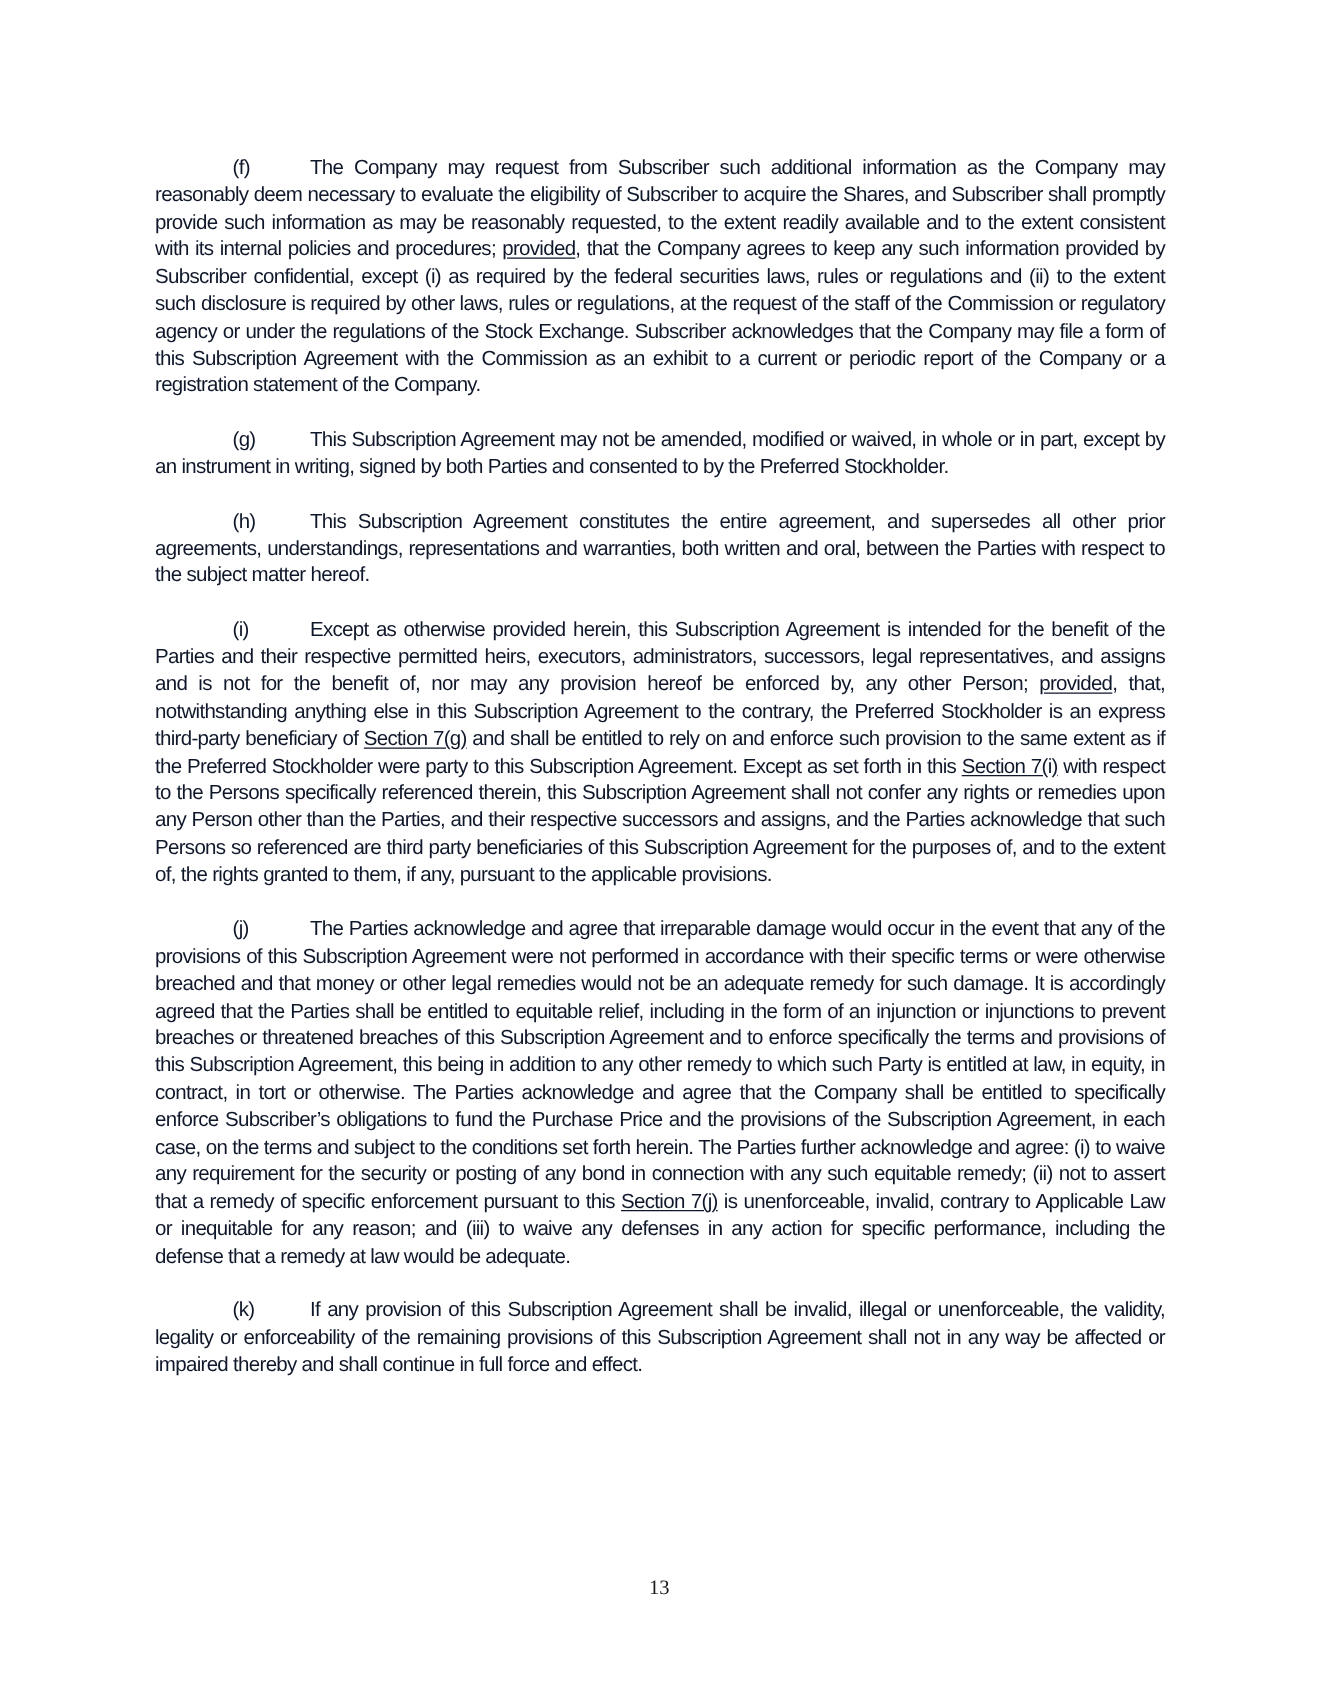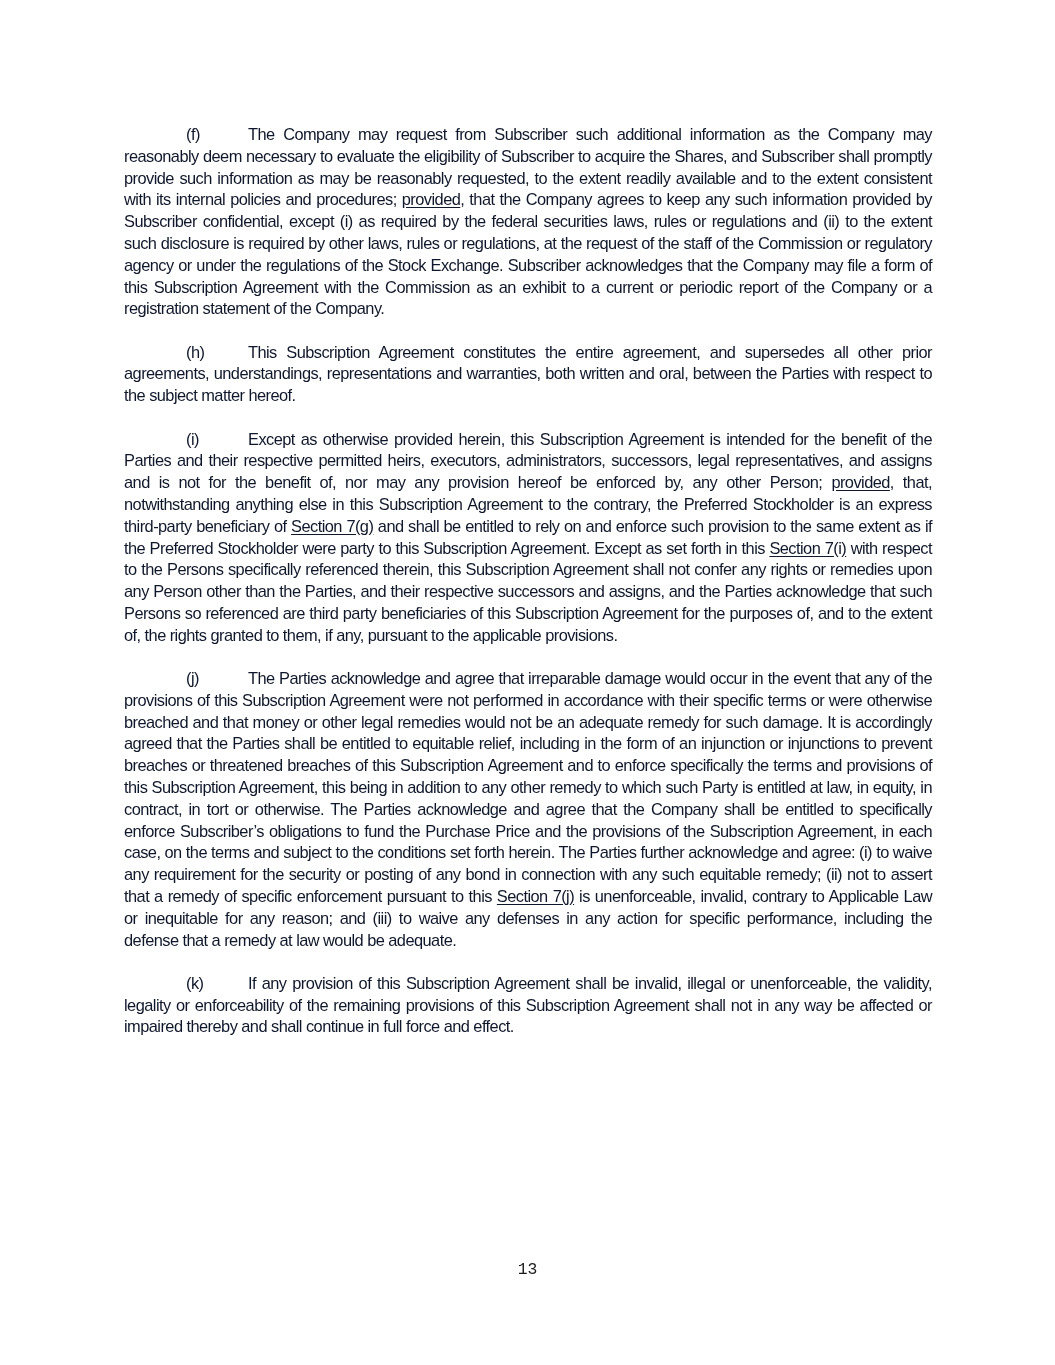--- a/index.html
+++ b/index.html
@@ -8,29 +8,32 @@
     position: absolute; left: 124px; top: 124px; width: 808px;
     font-family: "Liberation Sans", sans-serif;
     font-size: 16.4px; line-height: 21.8px; color: #0f172a;
     letter-spacing: -0.55px; word-spacing: 0px;
   }
   .para { text-align: justify; margin: 0 0 21.5px 0; text-indent: 62px; }
   .para .label { display: inline-block; width: 62px; text-indent: 0; }
   .u { text-decoration: underline; text-underline-offset: 2px; }
   .pagenum {
     position: absolute; left: 0; width: 1055px; top: 1260px; text-align: center;
-    font-family: Liberation Mono, monospace; font-size: 16.4px; color: #1a1a1a;
+    font-family: Liberation Serif, serif; font-size: 16.4px; color: #1a1a1a;
   }
 </style>
 </head>
 <body>
 
 <div class="page">
   <p class="para">
     <span class="label">(f)</span><span>The Company may request from Subscriber such additional information as the Company may reasonably deem necessary to evaluate the eligibility of Subscriber to acquire the Shares, and Subscriber shall promptly provide such information as may be reasonably requested, to the extent readily available and to the extent consistent with its internal policies and procedures; </span><span class="u">provided</span><span>, that the Company agrees to keep any such information provided by Subscriber confidential, except (i) as required by the federal securities laws, rules or regulations and (ii) to the extent such disclosure is required by other laws, rules or regulations, at the request of the staff of the Commission or regulatory agency or under the regulations of the Stock Exchange. Subscriber acknowledges that the Company may file a form of this Subscription Agreement with the Commission as an exhibit to a current or periodic report of the Company or a registration statement of the Company.</span>
+  </p>
+  <p class="para">
+    <span class="label">(g)</span><span>This Subscription Agreement may not be amended, modified or waived, in whole or in part, except by an instrument in writing, signed by both Parties and consented to by the Preferred Stockholder.</span>
   </p>
   <p class="para">
     <span class="label">(h)</span><span>This Subscription Agreement constitutes the entire agreement, and supersedes all other prior agreements, understandings, representations and warranties, both written and oral, between the Parties with respect to the subject matter hereof.</span>
   </p>
   <p class="para">
     <span class="label">(i)</span><span>Except as otherwise provided herein, this Subscription Agreement is intended for the benefit of the Parties and their respective permitted heirs, executors, administrators, successors, legal representatives, and assigns and is not for the benefit of, nor may any provision hereof be enforced by, any other Person; </span><span class="u">provided</span><span>, that, notwithstanding anything else in this Subscription Agreement to the contrary, the Preferred Stockholder is an express third-party beneficiary of </span><span class="u">Section 7(g)</span><span> and shall be entitled to rely on and enforce such provision to the same extent as if the Preferred Stockholder were party to this Subscription Agreement. Except as set forth in this </span><span class="u">Section 7(i)</span><span> with respect to the Persons specifically referenced therein, this Subscription Agreement shall not confer any rights or remedies upon any Person other than the Parties, and their respective successors and assigns, and the Parties acknowledge that such Persons so referenced are third party beneficiaries of this Subscription Agreement for the purposes of, and to the extent of, the rights granted to them, if any, pursuant to the applicable provisions.</span>
   </p>
   <p class="para">
     <span class="label">(j)</span><span>The Parties acknowledge and agree that irreparable damage would occur in the event that any of the provisions of this Subscription Agreement were not performed in accordance with their specific terms or were otherwise breached and that money or other legal remedies would not be an adequate remedy for such damage. It is accordingly agreed that the Parties shall be entitled to equitable relief, including in the form of an injunction or injunctions to prevent breaches or threatened breaches of this Subscription Agreement and to enforce specifically the terms and provisions of this Subscription Agreement, this being in addition to any other remedy to which such Party is entitled at law, in equity, in contract, in tort or otherwise.  The Parties acknowledge and agree that the Company shall be entitled to specifically enforce Subscriber’s obligations to fund the Purchase Price and the provisions of the Subscription Agreement, in each case, on the terms and subject to the conditions set forth herein. The Parties further acknowledge and agree: (i) to waive any requirement for the security or posting of any bond in connection with any such equitable remedy; (ii) not to assert that a remedy of specific enforcement pursuant to this </span><span class="u">Section 7(j)</span><span> is unenforceable, invalid, contrary to Applicable Law or inequitable for any reason; and (iii) to waive any defenses in any action for specific performance, including the defense that a remedy at law would be adequate.</span>
   </p>

